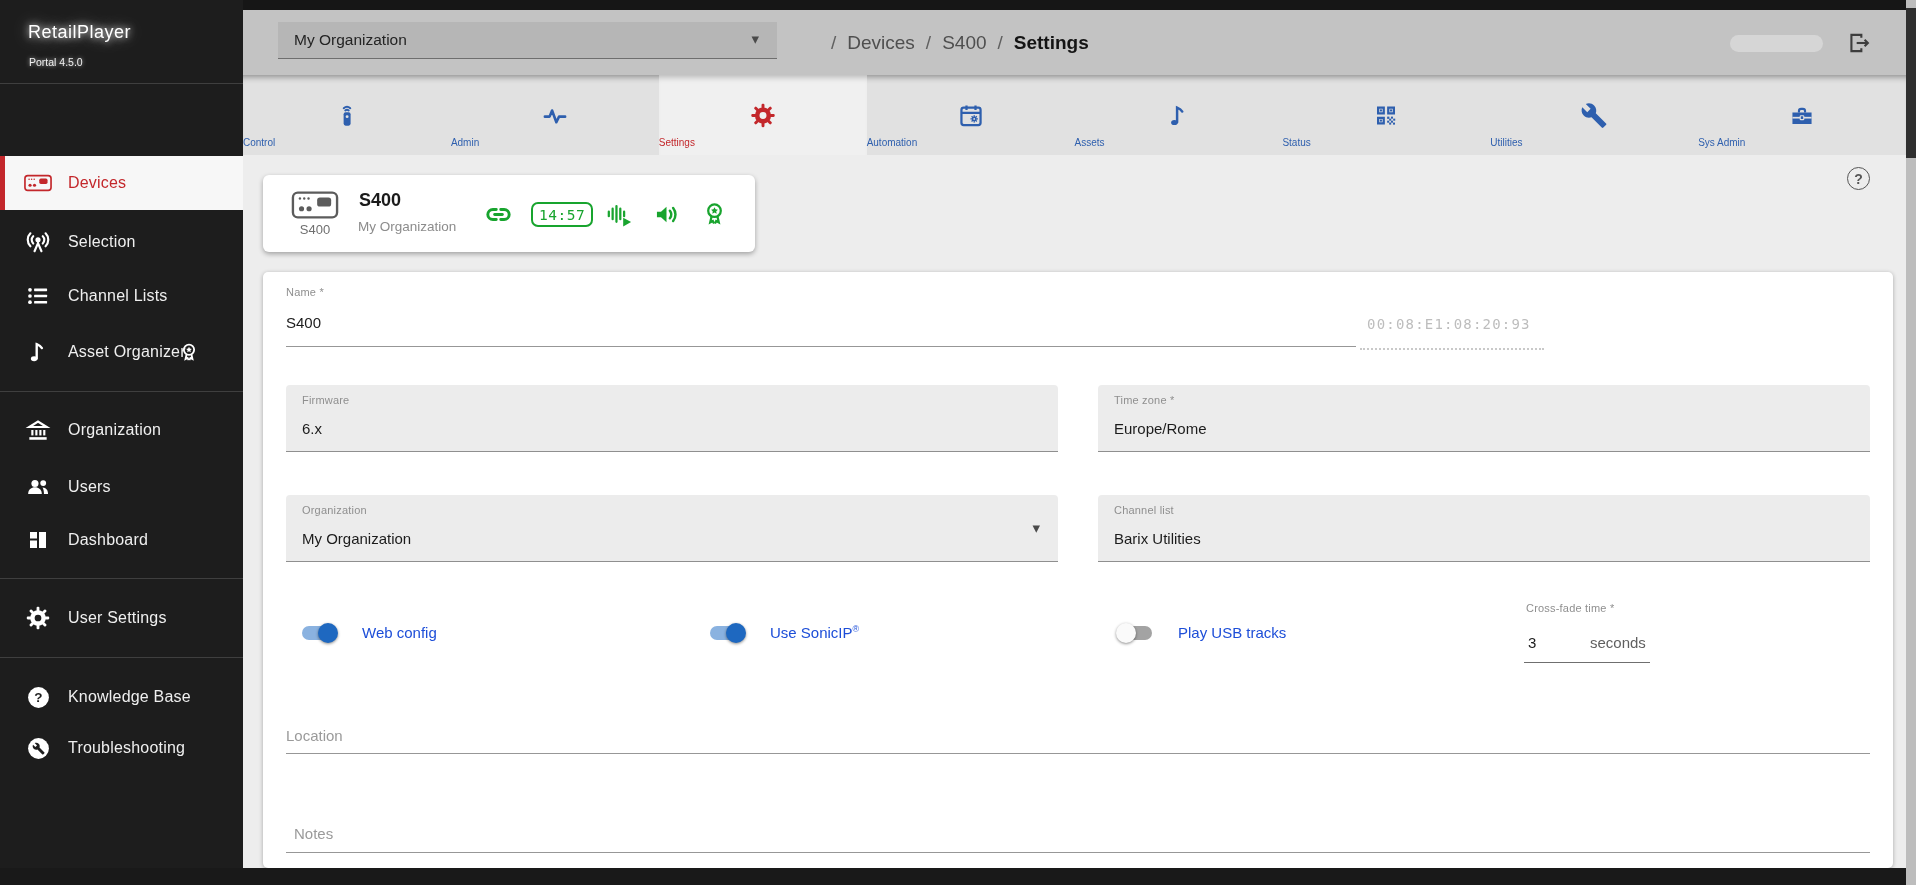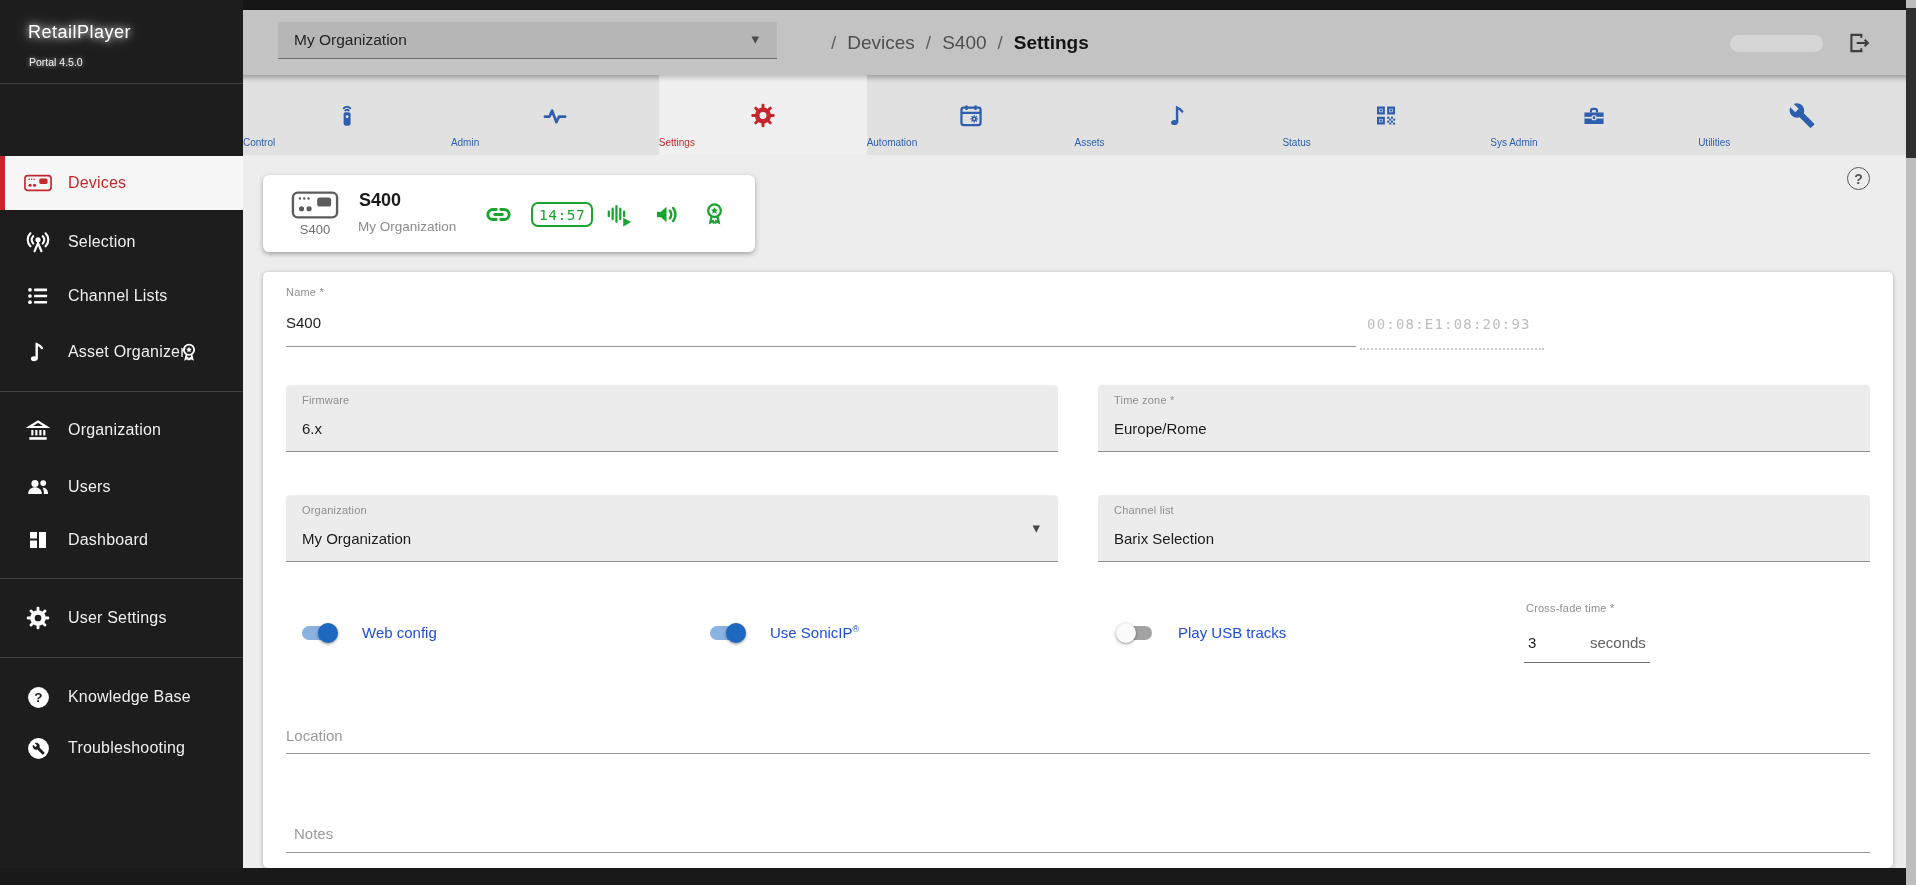--- a/index.html
+++ b/index.html
@@ -364,35 +364,35 @@
             <rect x="16.4" y="16.6" width="1.8" height="1.8"></rect>
             <rect x="14.8" y="18.3" width="1.8" height="1.8"></rect>
             <rect x="18.2" y="18.3" width="1.8" height="1.8"></rect>
           </svg>
       </span>
       <span class="tab-label">Status</span>
     </div>
     <div class="tab">
       <span class="tab-icon">
         <svg viewBox="0 0 24 24" width="27" height="27">
+            <path d="M22.7 19l-9.1-9.1c.9-2.3.4-5-1.5-6.9-2-2-5-2.4-7.4-1.3L9 6 6 9 1.6 4.7C.4 7.1.9 10.1 2.9 12.1c1.9 1.9 4.6 2.4 6.9 1.5l9.1 9.1c.4.4 1 .4 1.4 0l2.3-2.3c.5-.4.5-1.1.1-1.4z" fill="currentColor"></path>
+          </svg>
+      </span>
+      <span class="tab-label">Utilities</span>
+    </div>
+    <div class="tab">
+      <span class="tab-icon">
+        <svg viewBox="0 0 24 24" width="27" height="27">
             <path d="M3.5 9.3 h17 v10.2 h-17 z" fill="currentColor"></path>
             <path d="M9.3 9.3 V8 a1.9 1.9 0 0 1 1.9-1.9 h1.6 A1.9 1.9 0 0 1 14.7 8 v1.3" fill="none" stroke="currentColor" stroke-width="1.9"></path>
             <rect x="3.5" y="13.2" width="17" height="1.5" fill="#e1e1e1"></rect>
             <rect x="10.4" y="12.2" width="3.2" height="3.5" rx="0.7" fill="currentColor" stroke="#e1e1e1" stroke-width="1"></rect>
           </svg>
       </span>
       <span class="tab-label">Sys Admin</span>
-    </div>
-    <div class="tab">
-      <span class="tab-icon">
-        <svg viewBox="0 0 24 24" width="27" height="27">
-            <path d="M22.7 19l-9.1-9.1c.9-2.3.4-5-1.5-6.9-2-2-5-2.4-7.4-1.3L9 6 6 9 1.6 4.7C.4 7.1.9 10.1 2.9 12.1c1.9 1.9 4.6 2.4 6.9 1.5l9.1 9.1c.4.4 1 .4 1.4 0l2.3-2.3c.5-.4.5-1.1.1-1.4z" fill="currentColor"></path>
-          </svg>
-      </span>
-      <span class="tab-label">Utilities</span>
     </div>
   </div>
 
   <div class="content">
 
     <div class="device-card">
       <span class="dev-thumb">
         <svg viewBox="0 0 44 26" width="48" height="28">
             <rect x="1.5" y="1.5" width="41" height="23" rx="4.5" fill="none" stroke="currentColor" stroke-width="2.2"></rect>
             <circle cx="8" cy="7" r="1.1" fill="currentColor"></circle>
@@ -469,21 +469,21 @@
         <span class="f-value">Europe/Rome</span>
       </div>
 
       <div class="filled-field" style="left:23px; top:223px">
         <span class="f-label">Organization</span>
         <span class="f-value">My Organization</span>
         <span class="caret">▾</span>
       </div>
       <div class="filled-field" style="left:835px; top:223px">
         <span class="f-label">Channel list</span>
-        <span class="f-value">Barix Selection</span>
+        <span class="f-value">Barix Utilities</span>
       </div>
 
       <div class="toggle on" style="left:37px; top:351px">
         <div class="track"></div>
         <div class="knob"></div>
       </div>
       <span class="toggle-label" style="left:99px; top:352px">Web config</span>
 
       <div class="toggle on" style="left:445px; top:351px">
         <div class="track"></div>

